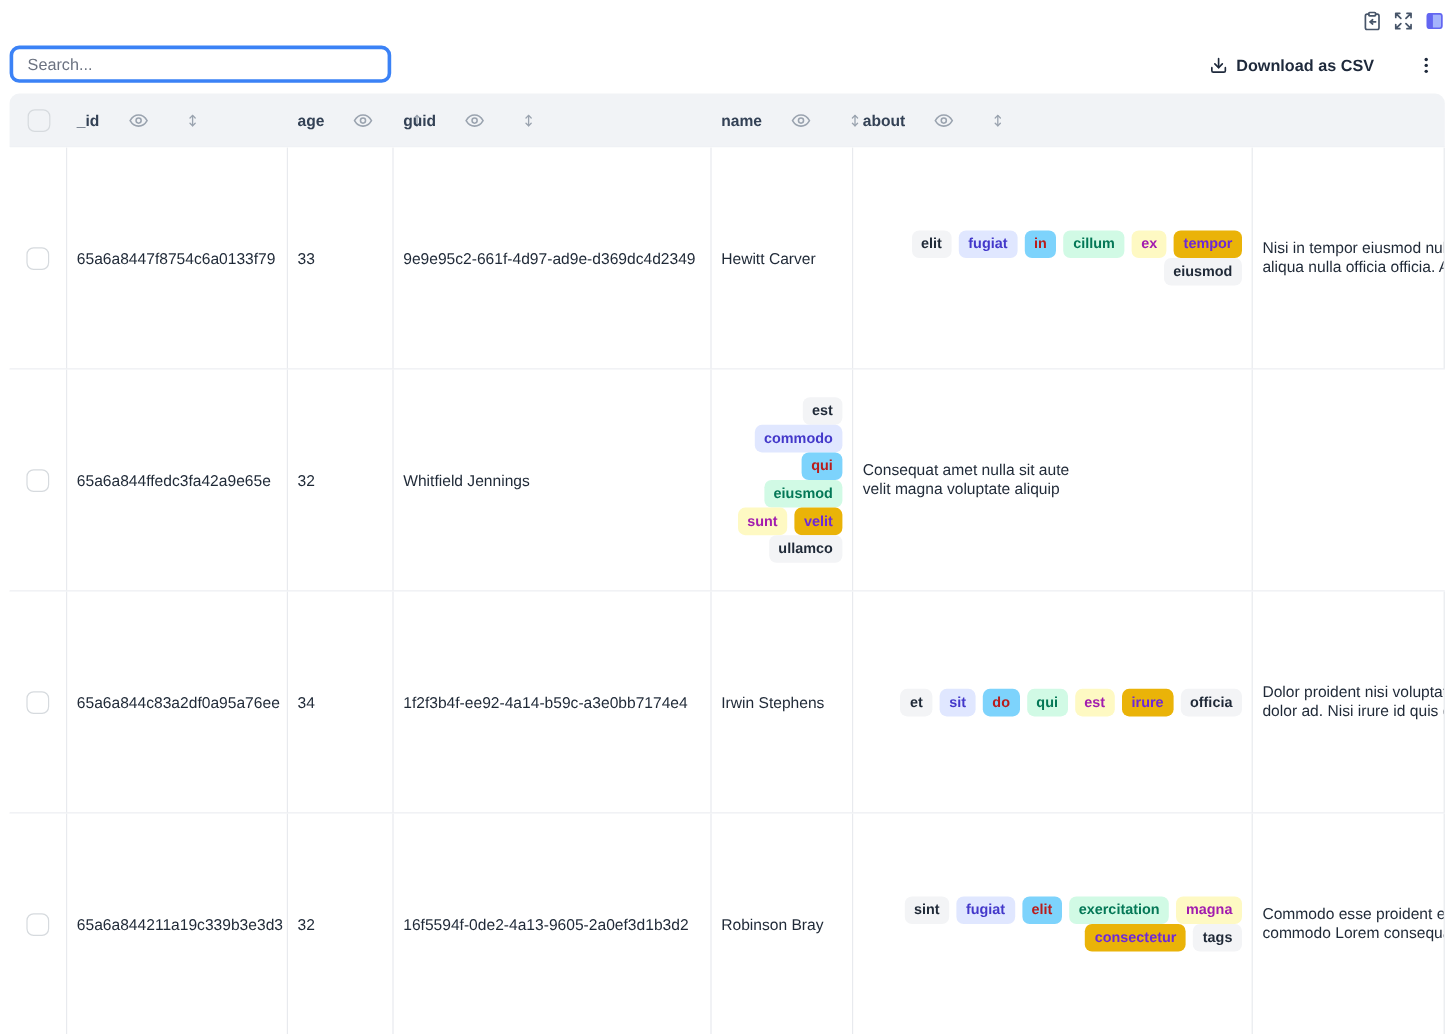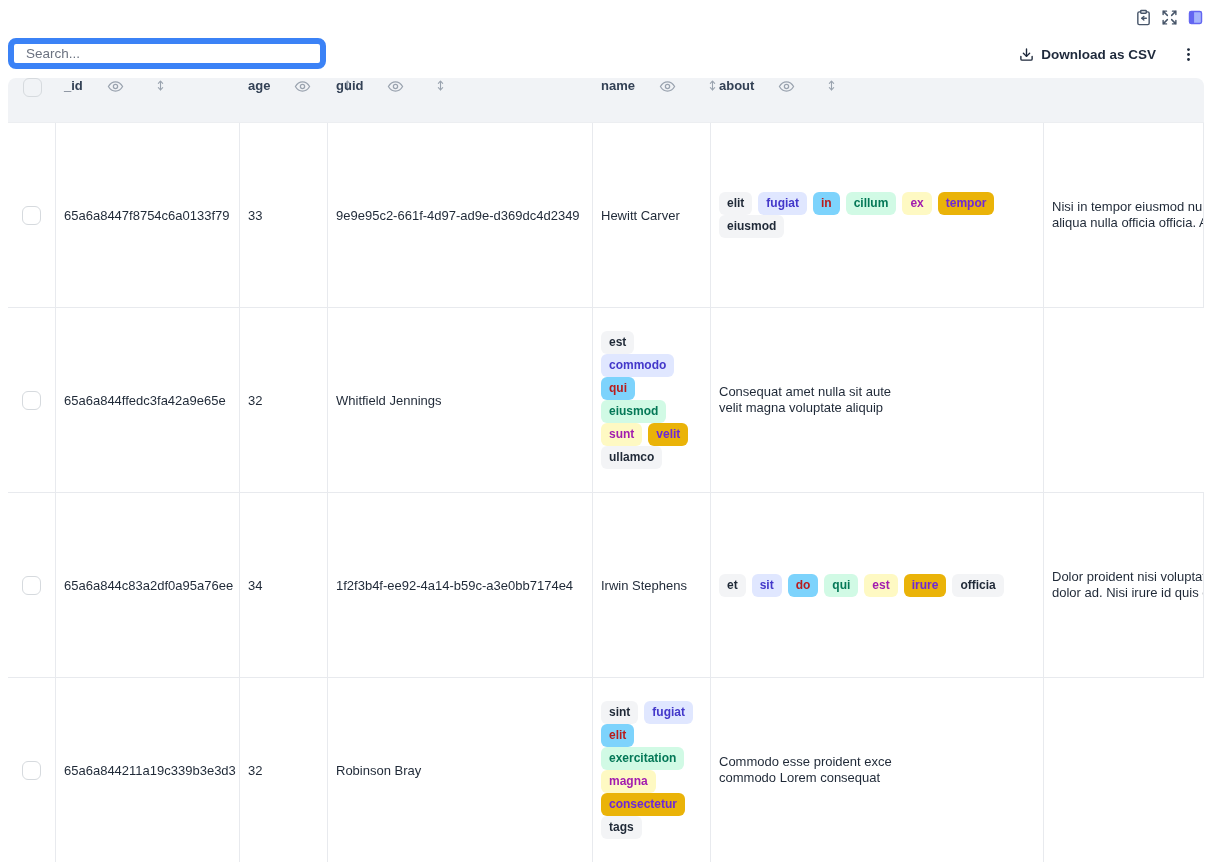--- a/index.html
+++ b/index.html
@@ -6,52 +6,52 @@
   html,body { width:1211px; height:862px; overflow:hidden; background:#ffffff;
               font-family:"Liberation Sans","DejaVu Sans",sans-serif; }
 
   
   .top-icons { position:absolute; top:9px; right:7px; display:flex; align-items:center; gap:9px; }
   .icon-btn { width:17px; height:17px; display:flex; align-items:center; justify-content:center; cursor:pointer; }
   .icon-btn svg { width:17px; height:17px; }
 
   
   .search-box { position:absolute; left:8px; top:38px; width:318px; height:31px;
-                border:6px solid #3b82f6; border-radius:8px; padding:0 12px;
+                border:3px solid #3b82f6; border-radius:8px; padding:0 12px;
                 font-size:13.5px; color:#1e293b; outline:none; background:#fff; }
   .search-box::placeholder { color:#6b7280; }
 
   
-  .actions { position:absolute; top:40px; right:14px; height:28px; display:flex; align-items:center; gap:23px; }
+  .actions { position:absolute; top:40px; right:14px; height:28px; display:flex; align-items:center; gap:34px; }
   .download-btn { display:flex; align-items:center; gap:7px; cursor:pointer; }
   .download-btn svg { width:15px; height:15px; }
   .download-label { font-size:13.5px; font-weight:700; color:#1e293b; }
   .kebab { width:18px; height:18px; display:flex; align-items:center; justify-content:center; cursor:pointer; }
 
   
   .table { position:absolute; left:8px; top:78px; width:1196px; }
   .grid-row { display:grid; grid-template-columns:48px 184px 88px 265px 118px 333px 160px; }
   .thead { background:#f1f3f6; height:45px; border-radius:8px 8px 0 0; border-bottom:1px solid #eceef1; }
-  .th { display:flex; align-items:flex-start; gap:24px; padding:0 8px; cursor:pointer; }
+  .th { display:flex; align-items:center; gap:24px; padding:0 8px; cursor:pointer; }
   .th-label { font-size:13px; font-weight:700; color:#334155; }
   .eye-icon svg { width:17px; height:17px; display:block; }
   .sort-icon { margin-left:6px; }
   .sort-icon svg { width:13px; height:15px; display:block; }
 
   .tr { height:185px; border-bottom:1px solid #e8eaee; background:#fff; }
   .td { display:flex; align-items:center; padding:0 8px; border-right:1px solid #e8eaee;
         font-size:13px; color:#1f2937; overflow:hidden; }
   .td.cell-check { justify-content:center; overflow:visible; }
   .th.cell-check { justify-content:center; }
 
   .checkbox { width:19px; height:19px; border:1.5px solid #d6dade; border-radius:6px;
               background:transparent; cursor:pointer; flex:0 0 auto; }
 
   
-  .td.cell-tags { flex-wrap:wrap; align-content:center; gap:0 6px; }
+  .td.cell-tags { flex-wrap:wrap; align-content:center; gap:0 6px;justify-content:flex-end; }
   .chip { display:inline-block; padding:4px 8px; border-radius:6px;
           font-size:12px; font-weight:700; line-height:1.25; white-space:nowrap; }
   .chip[data-color="gray"]   { background:#f3f4f6; color:#1f2937; }
   .chip[data-color="indigo"] { background:#e0e7ff; color:#4338ca; }
   .chip[data-color="red"]    { background:#7dd3fc; color:#b91c1c; }
   .chip[data-color="green"]  { background:#d1fae5; color:#047857; }
   .chip[data-color="yellow"] { background:#fef9c3; color:#a21caf; }
   .chip[data-color="purple"] { background:#eab308; color:#6d28d9; }
 
   
@@ -269,20 +269,21 @@
       <span class="about-line">dolor ad. Nisi irure id quis ex</span>
     </div>
   </div>
 
   <div class="grid-row tr">
     <div class="td cell-check">
         <div class="checkbox"></div>
       </div>
     <div class="td">65a6a844211a19c339b3e3d3</div>
     <div class="td">32</div>
+    <div class="td">16f5594f-0de2-4a13-9605-2a0ef3d1b3d2</div>
     <div class="td">Robinson Bray</div>
     <div class="td cell-tags">
       <span class="chip" data-color="gray">sint</span>
       <span class="chip" data-color="indigo">fugiat</span>
       <span class="chip" data-color="red">elit</span>
       <span class="chip" data-color="green">exercitation</span>
       <span class="chip" data-color="yellow">magna</span>
       <span class="chip" data-color="purple">consectetur</span>
       <span class="chip" data-color="gray">tags</span>
     </div>

